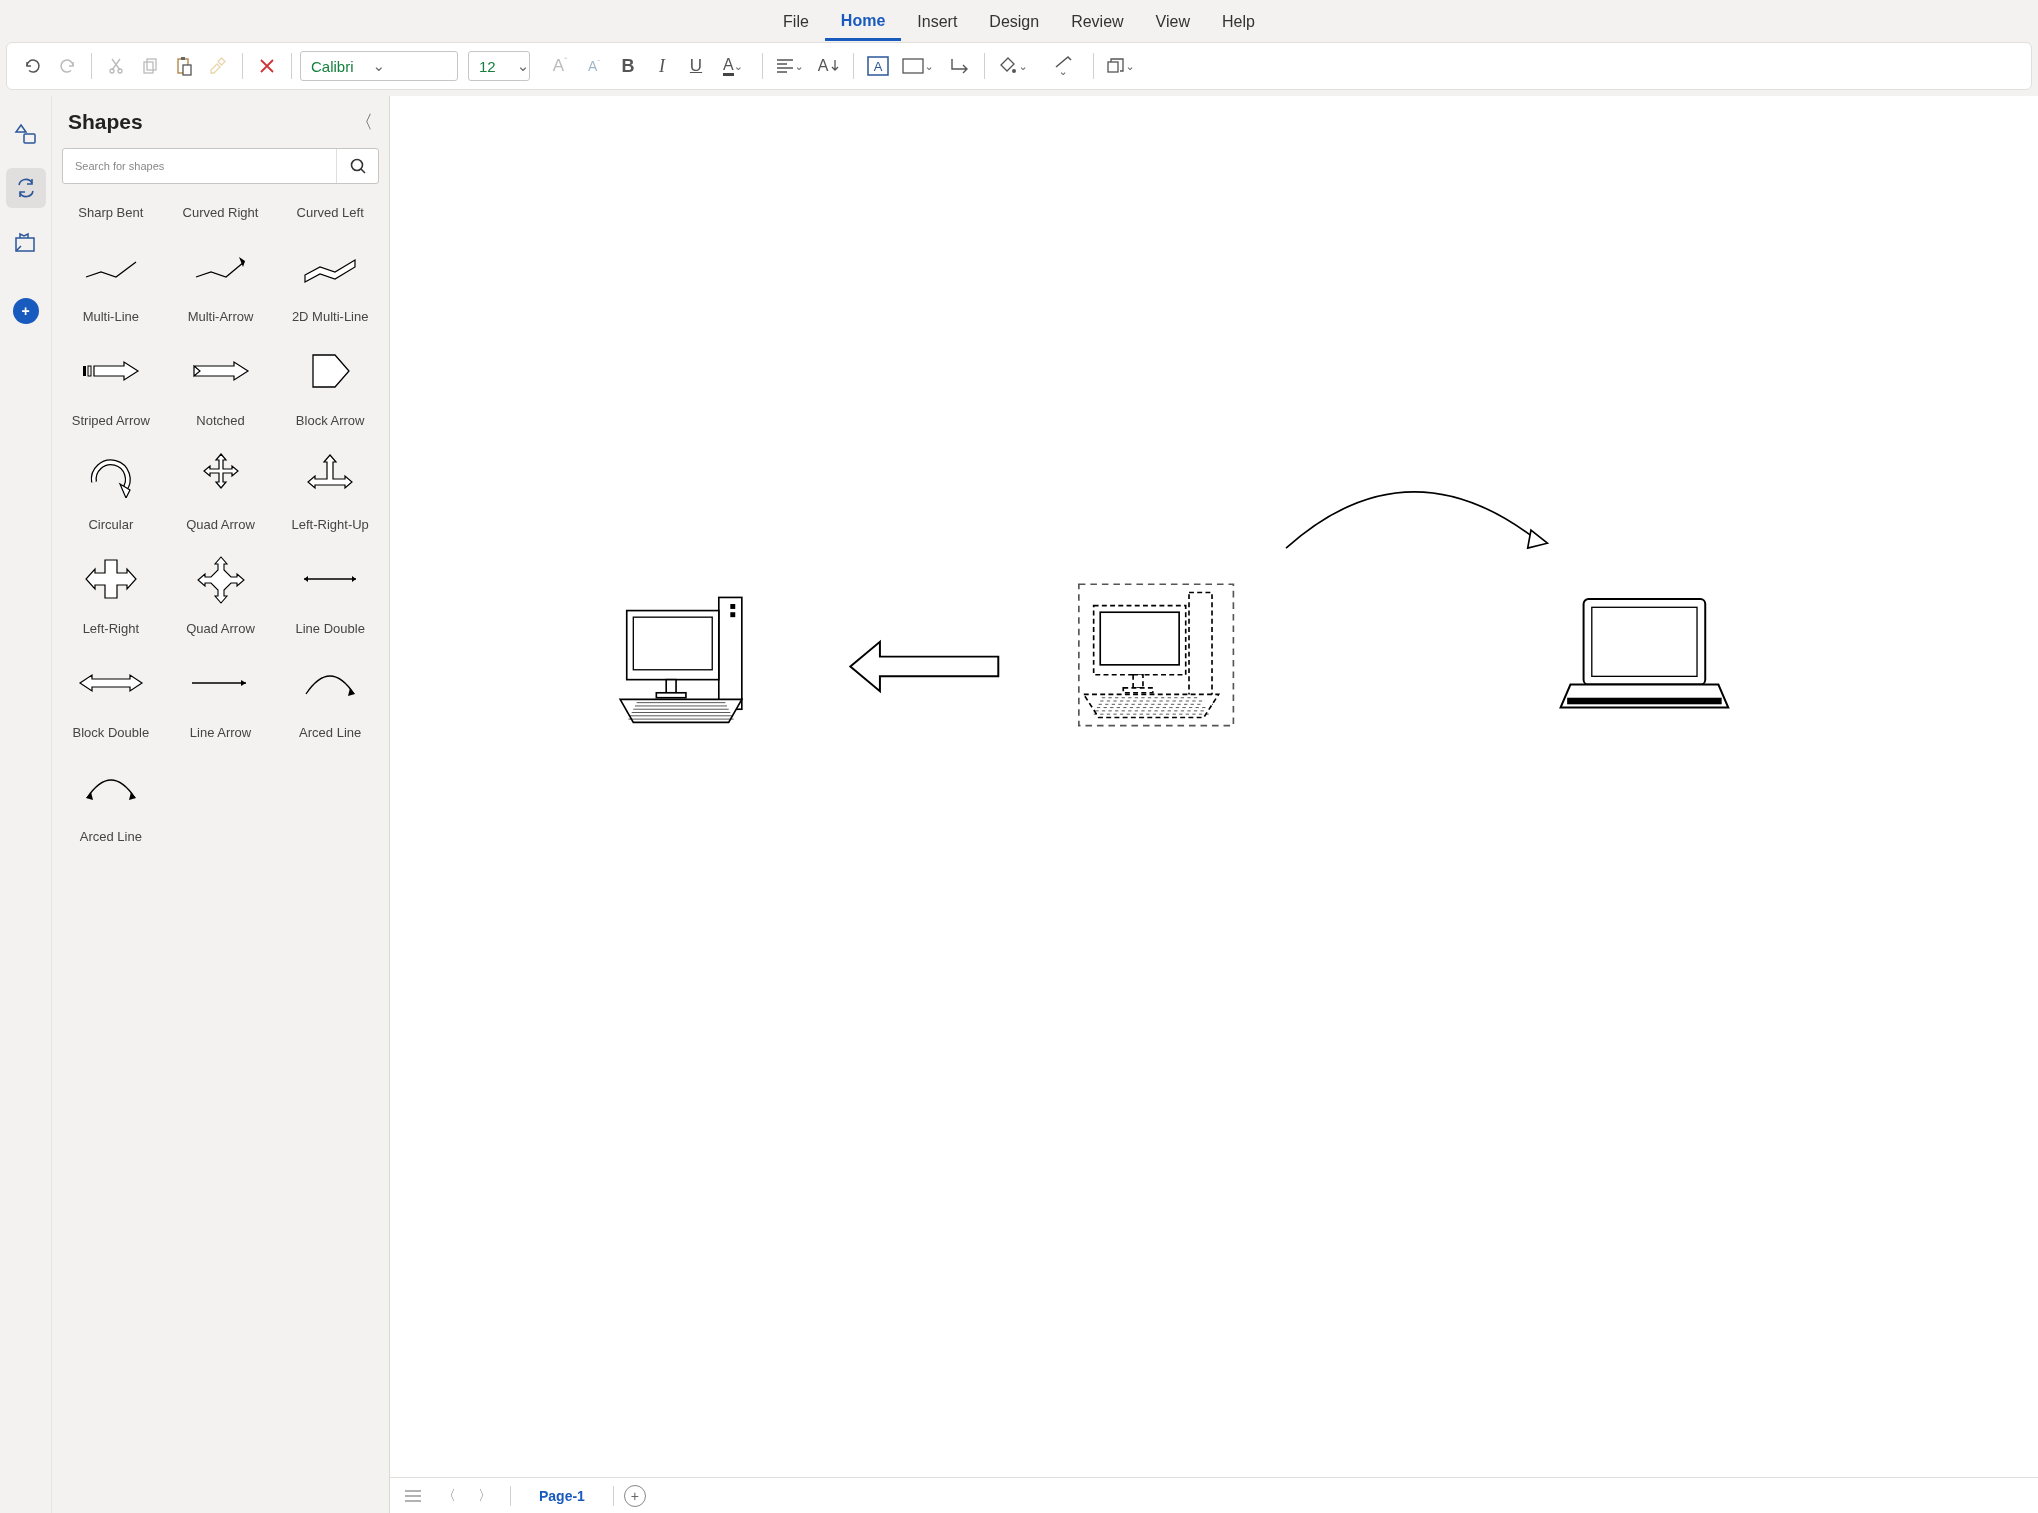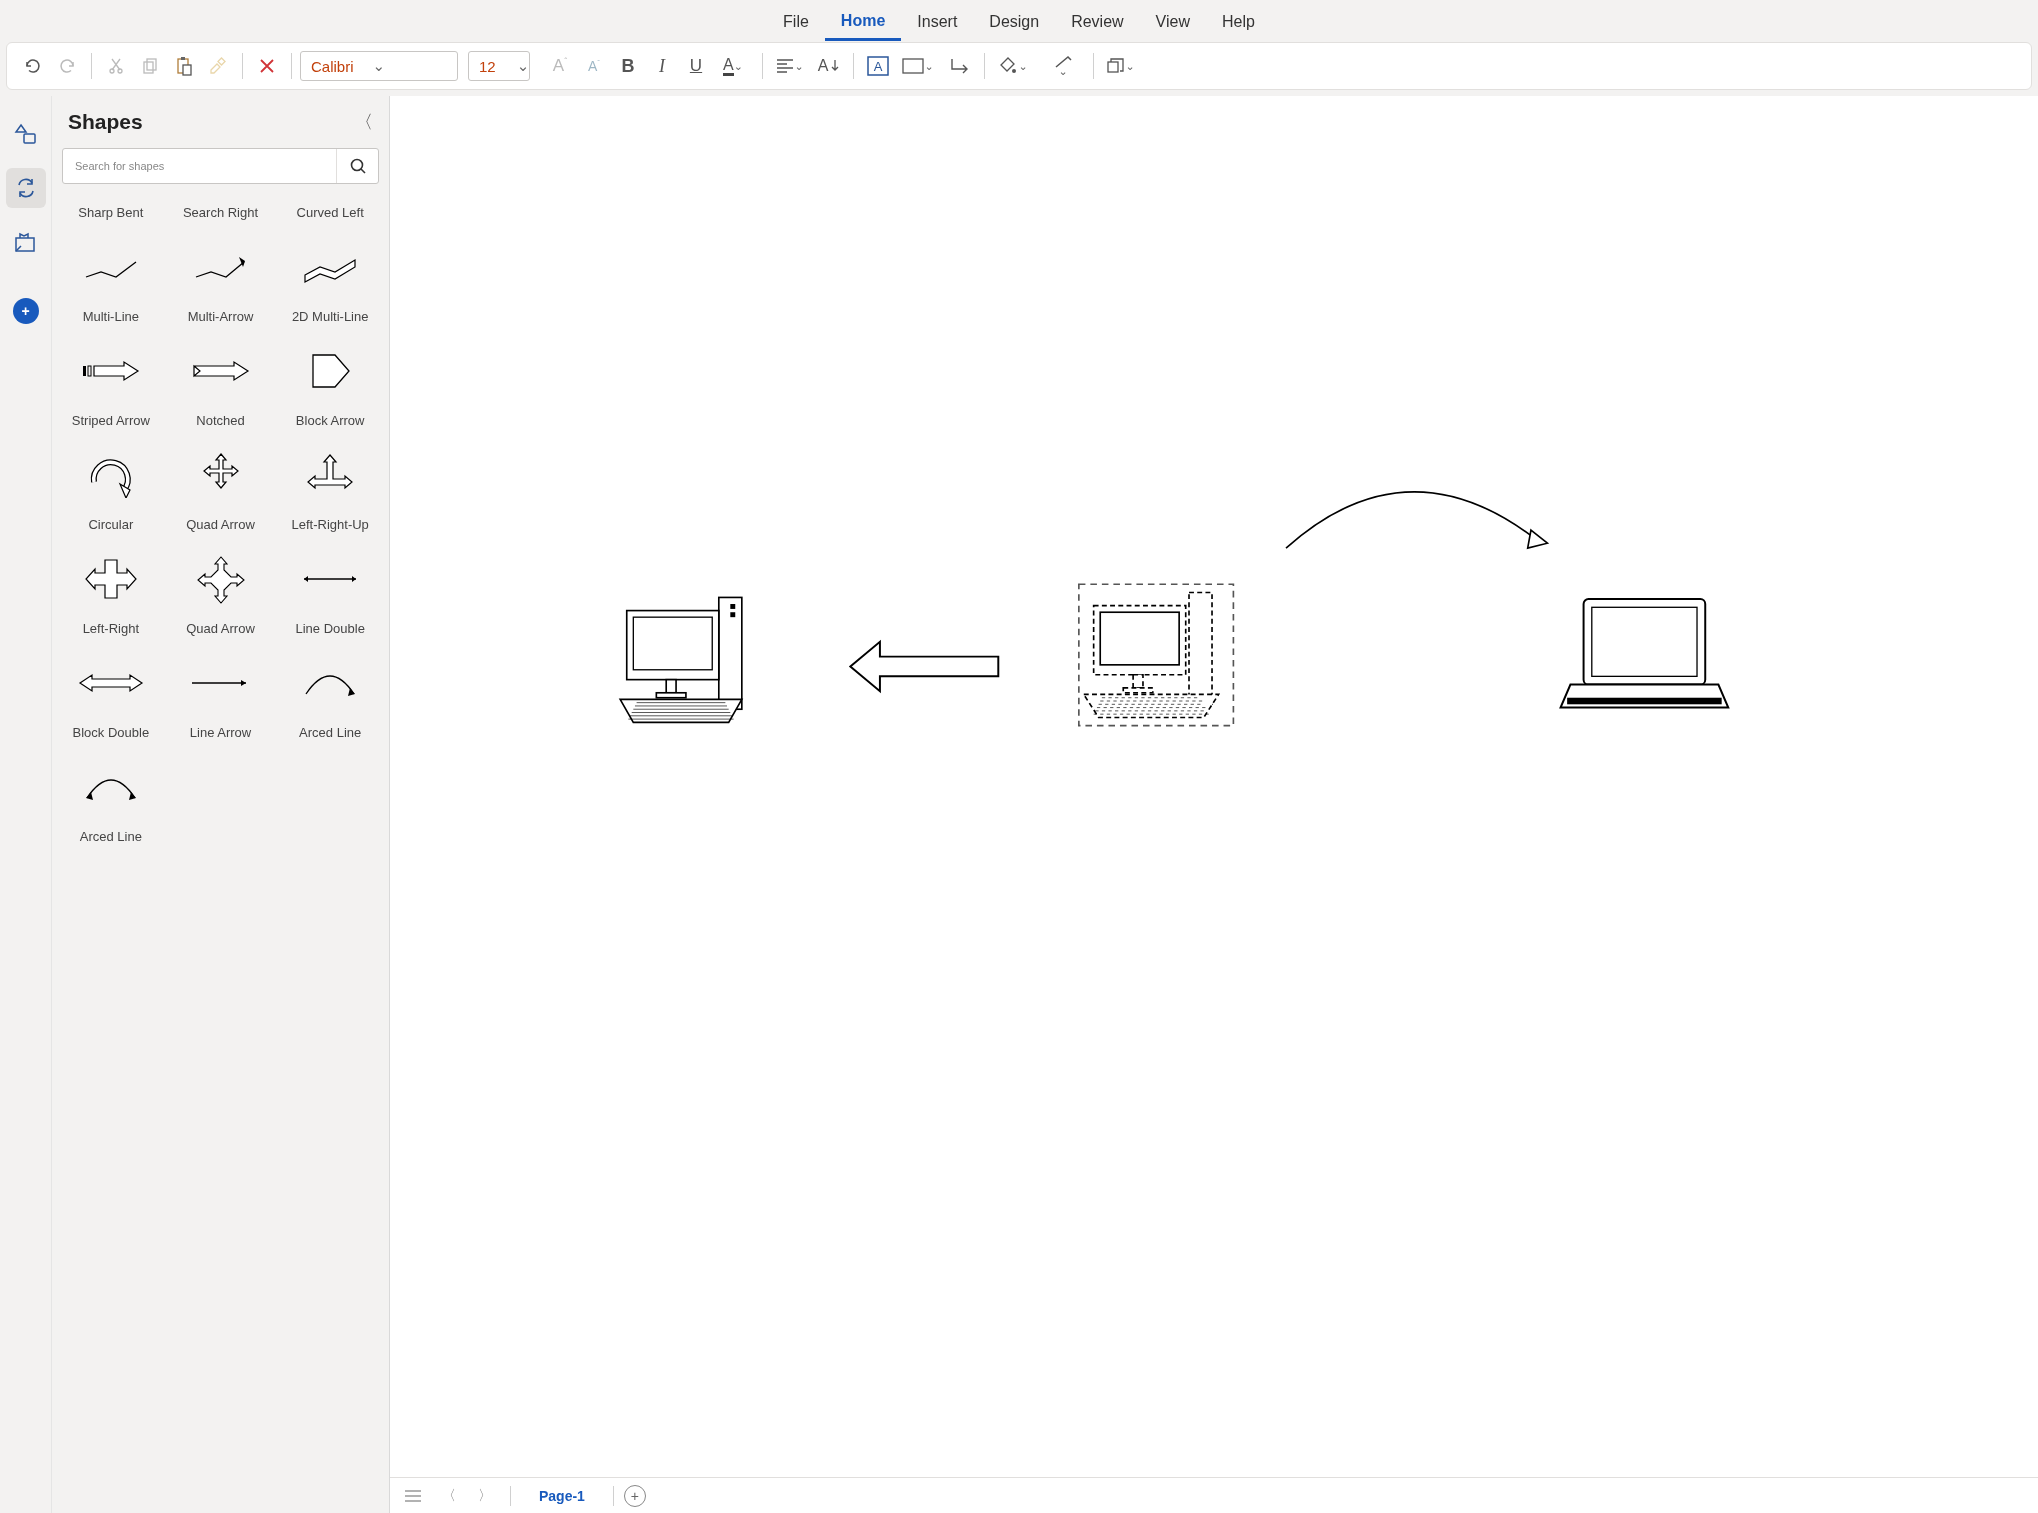--- a/index.html
+++ b/index.html
@@ -10,21 +10,21 @@
   .menubar { display: flex; align-items: center; height: 42px; padding: 0 6px; background: #f3f2f1; justify-content: center; }
   .menubar .menuitem { padding: 10px 16px 8px; font-size: 16px; color: #333; cursor: pointer; }
   .menubar .menuitem.active { color: #185abd; border-bottom: 3px solid #185abd; font-weight: 600; }
 
   
   .ribbon { display: flex; align-items: center; height: 48px; background: #fff; border: 1px solid #e1dfdd; border-radius: 6px; margin: 0 6px 6px; padding: 0 10px; gap: 2px; }
   .rbtn { width: 32px; height: 32px; display: flex; align-items: center; justify-content: center; cursor: pointer; border-radius: 4px; }
   .rbtn.disabled { opacity: 0.4; cursor: default; }
   .rsep { width: 1px; height: 26px; background: #d0d0d0; margin: 0 6px; }
   .fontbox { display: inline-flex; align-items: center; border: 1px solid #c8c6c4; border-radius: 3px; height: 30px; background: #fff; }
-  .fontbox span { padding: 0 10px; font-size: 15px; color: #c2410c; }
+  .fontbox span { padding: 0 10px; font-size: 15px; color: #15803d; }
   .fontbox .chev { padding: 0 8px; border-left: 1px solid transparent; color: #666; }
   .fontbox.size span { padding: 0 10px; }
   .dropchev { font-size: 11px; color: #666; padding: 0 2px 0 0; }
 
   
   .main { flex: 1; display: flex; min-height: 0; }
 
   
   .rail { width: 52px; background: #f3f2f1; display: flex; flex-direction: column; align-items: center; padding-top: 18px; gap: 14px; border-right: 1px solid #e5e5e5;}
   .railbtn { width: 40px; height: 40px; display:flex; align-items:center; justify-content:center; border-radius:6px; cursor:pointer; }
@@ -258,21 +258,21 @@
       </div>
     </div>
 
     <div class="shape-grid">
 
       <div class="shape-row first">
         <div class="shape-cell">
             <span class="lbl">Sharp Bent</span>
           </div>
         <div class="shape-cell">
-            <span class="lbl">Search Right</span>
+            <span class="lbl">Curved Right</span>
           </div>
         <div class="shape-cell">
             <span class="lbl">Curved Left</span>
           </div>
       </div>
 
       <div class="shape-row">
         <div class="shape-cell">
           <div class="thumb">
               <svg width="60" height="40" viewBox="0 0 60 40">

